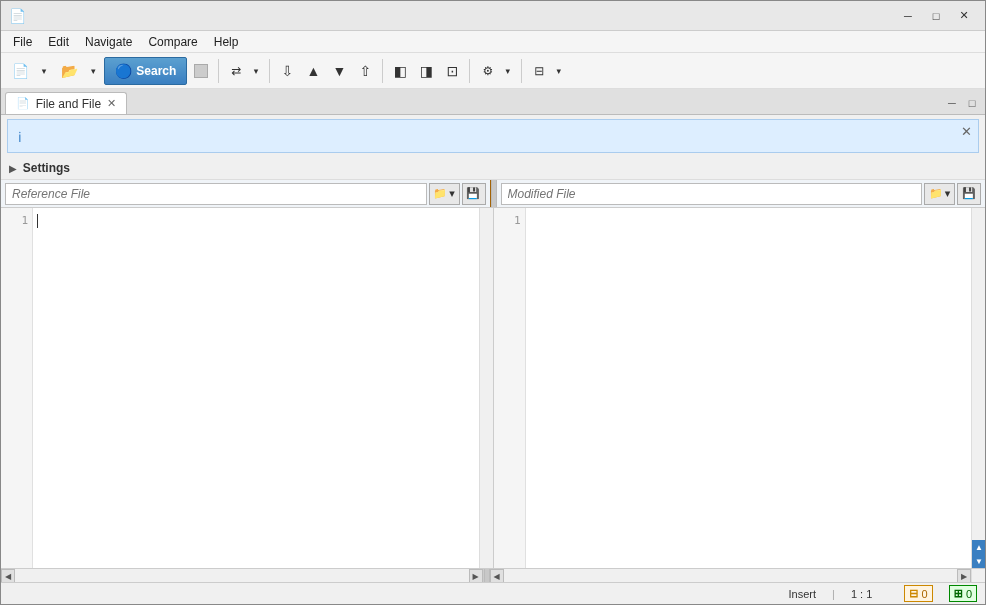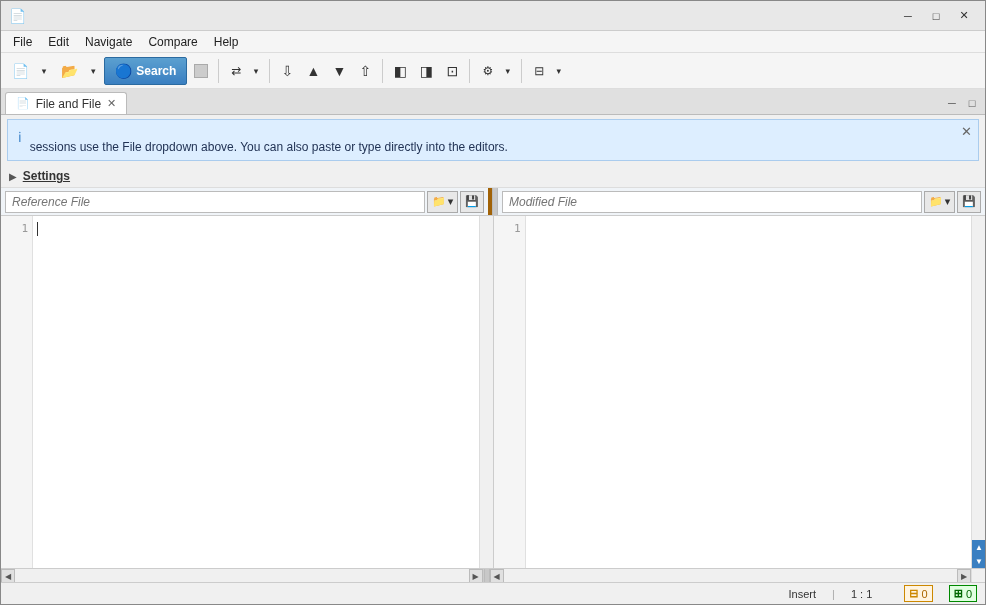--- a/index.html
+++ b/index.html
@@ -245,21 +245,21 @@
     #file-inputs {
       display: flex;
       height: 28px;
       border-bottom: 1px solid #ccc;
     }
     .file-input-pane {
       flex: 1;
       display: flex;
       align-items: center;
       background: #f0f4f8;
-      border-right: 4px solid #a16207;
+      border-right: 1px solid #a16207;
       padding: 0 4px;
       gap: 2px;
     }
     .file-input-pane:last-child { border-right: none; }
     .file-input-field {
       flex: 1;
       height: 22px;
       border: 1px solid #bbb;
       background: white;
       padding: 0 6px;
@@ -515,28 +515,27 @@
       <button class="tab-ctrl-btn">□</button>
     </div>
   </div>
 
   <div id="content-area">
 
     <div id="info-banner">
       <span class="info-icon">ℹ</span>
       <div>
         <br>
-        <span>sessions use the File dropdown above. You can also paste or type directly into the editors.</span>
       </div>
       <span class="close-info">✕</span>
     </div>
 
     <div id="settings-row">
       <span class="settings-arrow">▶</span>
-      <span style="font-weight:bold;text-decoration:underline;">Settings</span>
+      <span style="font-weight:bold;">Settings</span>
     </div>
 
     <div id="file-inputs">
       <div class="file-input-pane">
         <input type="text" class="file-input-field" placeholder="Reference File" style="">
         <button class="file-btn">
           <span>📁</span>▾
         </button>
         <button class="file-btn">
           <span>💾</span>

